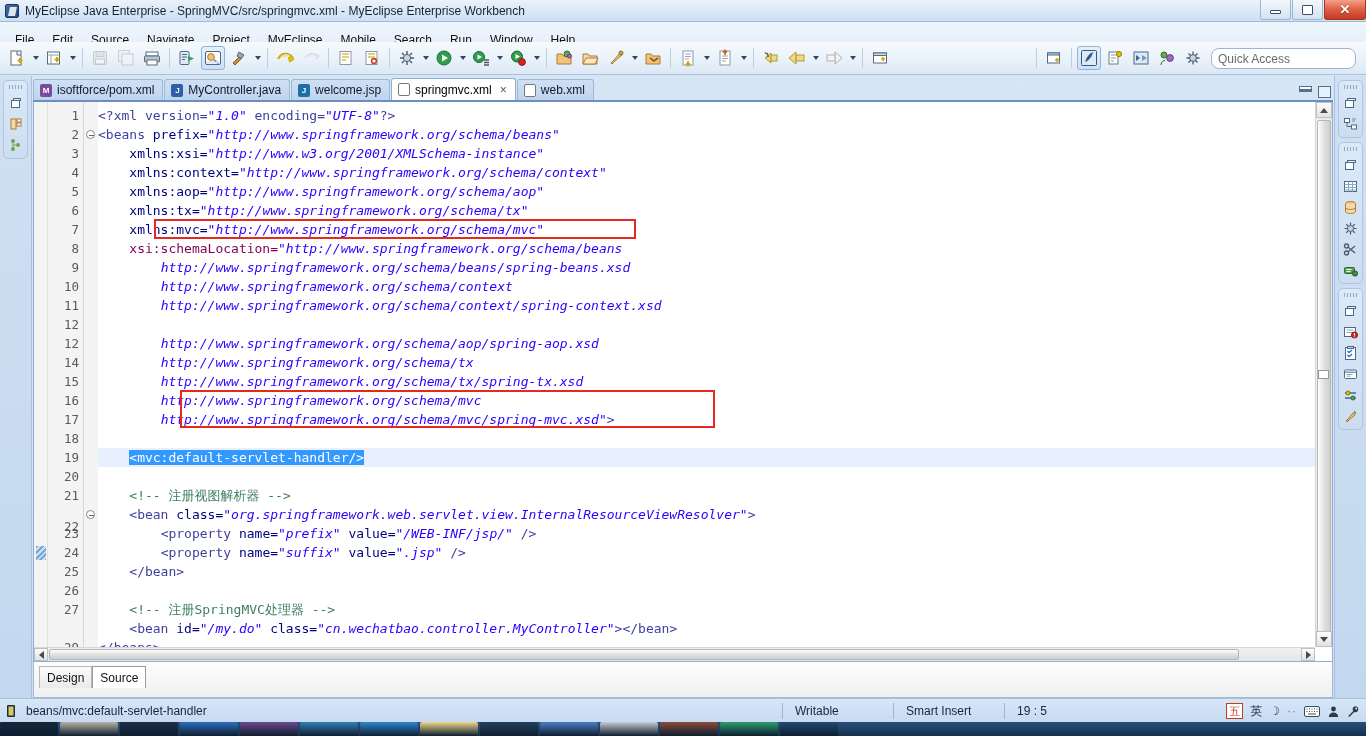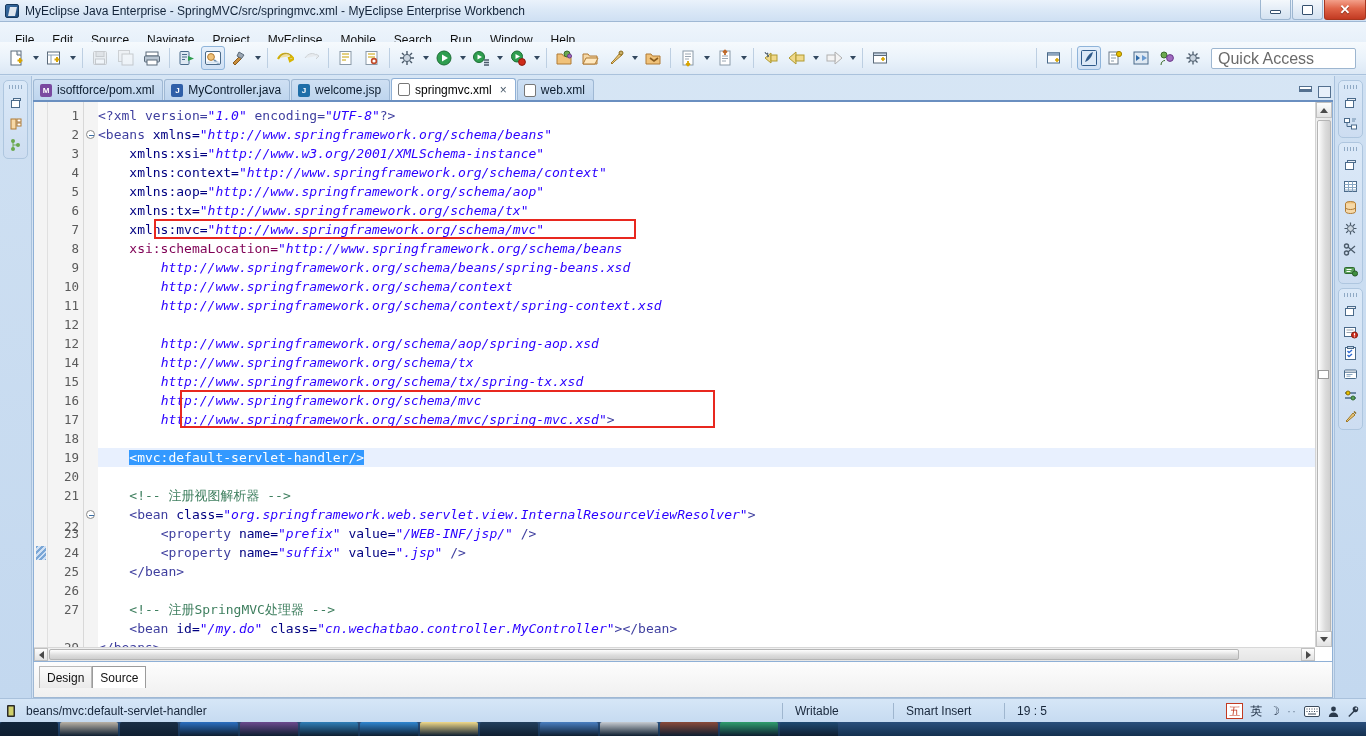--- a/index.html
+++ b/index.html
@@ -88,22 +88,22 @@
   .tb-arrow{
     width:11px; height:24px; display:flex; align-items:center; justify-content:center;
     flex:0 0 auto;
   }
   .tb-arrow i{
     width:0;height:0;border-left:3.5px solid transparent;border-right:3.5px solid transparent;
     border-top:4px solid #33485f; display:block;
   }
   .quick{
     position:absolute; right:10px; top:6px; width:145px; height:21px;
-    background:#fff; border:1px solid #9db6d0; border-radius:2px;
-    font-size:16px; color:#6a6a6a; padding:2px 6px; line-height:16px;
+    background:#fff; border:1px solid #9db6d0; border-radius:8px;
+    font-size:12px; color:#6a6a6a; padding:2px 6px; line-height:16px;
     font-family:"Liberation Sans", sans-serif;
   }
 
   
   .leftbar{
     position:absolute; left:0; top:76px; width:32px; height:622px;
     background: linear-gradient(180deg,#cfe0f2,#c3d8ef);
     border-right:1px solid #a9c1dc;
   }
   .dockgroup{
@@ -784,21 +784,21 @@
           <div class="ln" style="top: 498px;">27</div>
           <div class="ln" style="top: 517px; margin-top: 36px;">28</div>
           <div class="ln" style="top: 536px;">29</div>
         </div>
       <div class="foldcol" id="foldcol">
           <div class="fold-minus" style="top: 28px; left: 2px;"></div>
           <div class="fold-minus" style="top: 408px; left: 2px;"></div>
         </div>
       <div class="codearea" id="codearea">
           <div class="codeline" style="top: 4px;"><span class="tagc">&lt;?xml version=</span><span class="strv">"1.0"</span><span class="tagc"> encoding=</span><span class="strv">"UTF-8"</span><span class="tagc">?&gt;</span></div>
-          <div class="codeline" style="top: 23px;"><span class="tagc">&lt;beans </span><span class="attr2">xmlns=</span><span class="strv">"http://www.springframework.org/schema/beans"</span></div>
+          <div class="codeline" style="top: 23px;"><span class="tagc">&lt;beans </span><span class="attr2">prefix=</span><span class="strv">"http://www.springframework.org/schema/beans"</span></div>
           <div class="codeline" style="top: 42px;"><span class="plain">    </span><span class="attr2">xmlns:xsi=</span><span class="strv">"http://www.w3.org/2001/XMLSchema-instance"</span></div>
           <div class="codeline" style="top: 61px;"><span class="plain">    </span><span class="attr2">xmlns:context=</span><span class="strv">"http://www.springframework.org/schema/context"</span></div>
           <div class="codeline" style="top: 80px;"><span class="plain">    </span><span class="attr2">xmlns:aop=</span><span class="strv">"http://www.springframework.org/schema/aop"</span></div>
           <div class="codeline" style="top: 99px;"><span class="plain">    </span><span class="attr2">xmlns:tx=</span><span class="strv">"http://www.springframework.org/schema/tx"</span></div>
           <div class="codeline" style="top: 118px;"><span class="plain">    </span><span class="attr2">xmlns:mvc=</span><span class="strv">"http://www.springframework.org/schema/mvc"</span></div>
           <div class="codeline" style="top: 137px;"><span class="plain">    </span><span class="attr">xsi:schemaLocation=</span><span class="strv">"http://www.springframework.org/schema/beans</span></div>
           <div class="codeline" style="top: 156px;"><span class="plain">        </span><span class="strv">http://www.springframework.org/schema/beans/spring-beans.xsd</span></div>
           <div class="codeline" style="top: 175px;"><span class="plain">        </span><span class="strv">http://www.springframework.org/schema/context</span></div>
           <div class="codeline" style="top: 194px;"><span class="plain">        </span><span class="strv">http://www.springframework.org/schema/context/spring-context.xsd</span></div>
           <div class="codeline" style="top: 232px;"><span class="plain">        </span><span class="strv">http://www.springframework.org/schema/aop/spring-aop.xsd</span></div>

